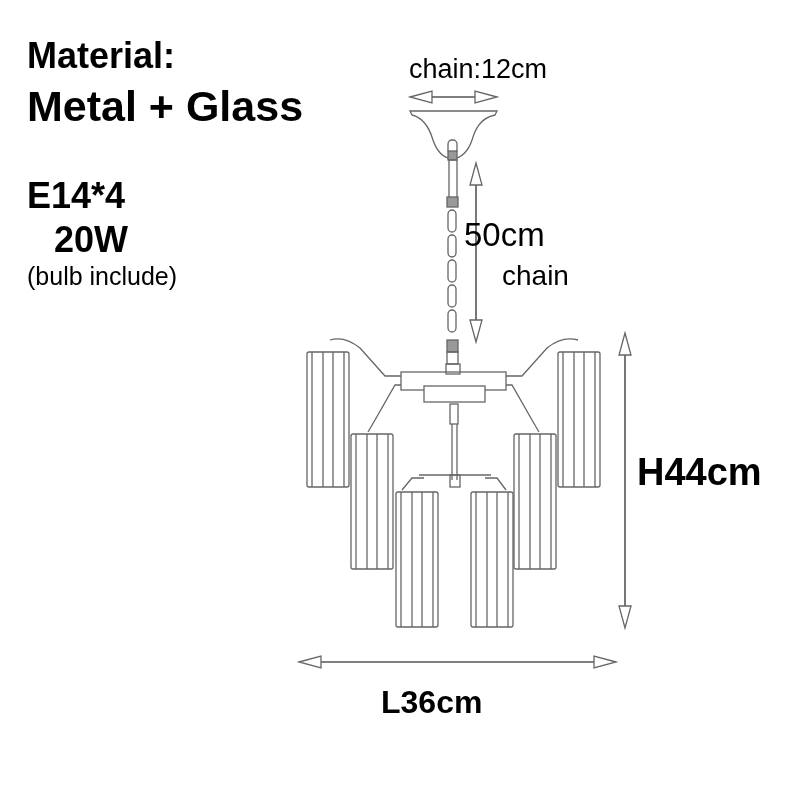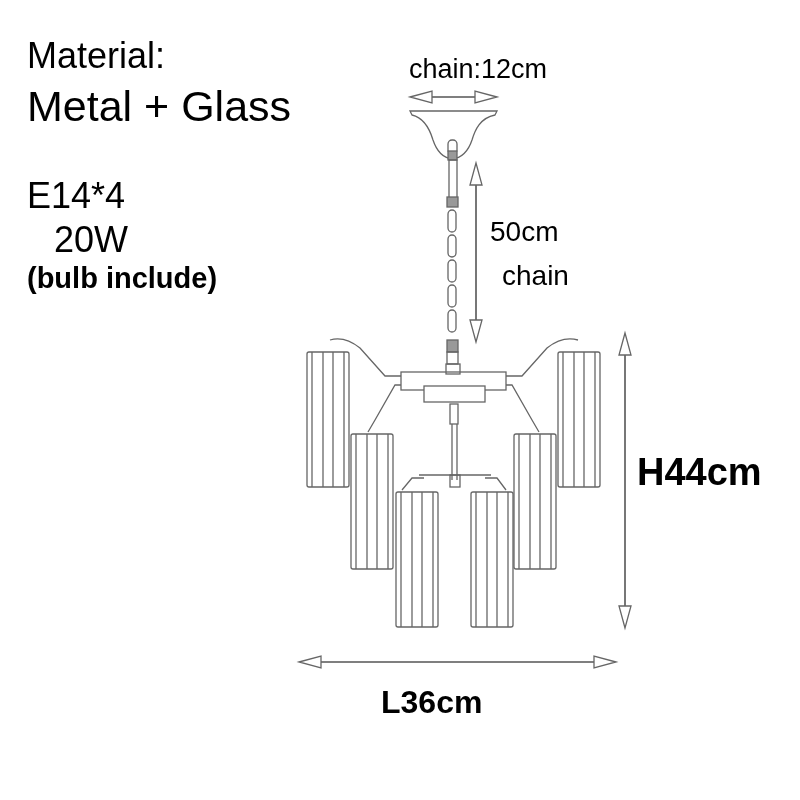--- a/index.html
+++ b/index.html
@@ -1,25 +1,25 @@
 <!DOCTYPE html>
 <html><head>
   <meta charset="utf-8">
   <style>
     html, body { margin:0; padding:0; background:#ffffff; }
     body { width:800px; height:800px; position:relative; overflow:hidden; font-family:"Liberation Sans", sans-serif; color:#000; }
-    .spec { position:absolute; left:27px; font-weight:normal; line-height:1; }
+    .spec { position:absolute; left:27px; font-weight:bold; line-height:1; }
     .t-material { top:38px; font-size:36px; }
     .t-material2 { top:85px; font-size:43px; }
     .t-bulb { top:178px; font-size:36px; }
     .t-watt { top:222px; font-size:36px;margin-left:27px; }
-    .t-note { position:absolute; left:27px; top:262px; font-size:29px; font-weight:bold; }
+    .t-note { position:absolute; left:27px; top:262px; font-size:25px; font-weight:normal; }
     .lbl { position:absolute; line-height:1; }
     .canopy-lbl { left:409px; top:56px; font-size:27px; }
-    .chain-lbl1 { left:490px; top:218px; font-size:28px; }
+    .chain-lbl1 { left:464px; top:218px; font-size:33px; }
     .chain-lbl2 { left:490px; top:262px; font-size:28px;margin-left:12px; }
     .h-lbl { left:637px; top:453px; font-size:38px; font-weight:bold;text-align:right; }
     .l-lbl { left:381px; top:686px; font-size:32px; font-weight:bold; }
     svg { position:absolute; left:0; top:0; }
   </style>
 </head>
 <body>
 
 <div class="spec t-material">Material:</div>
 <div class="spec t-material2">Metal + Glass</div>

